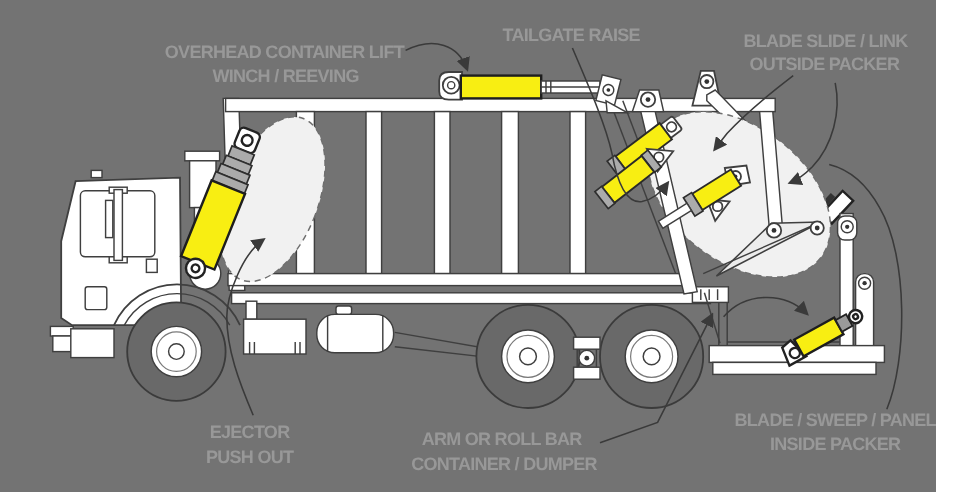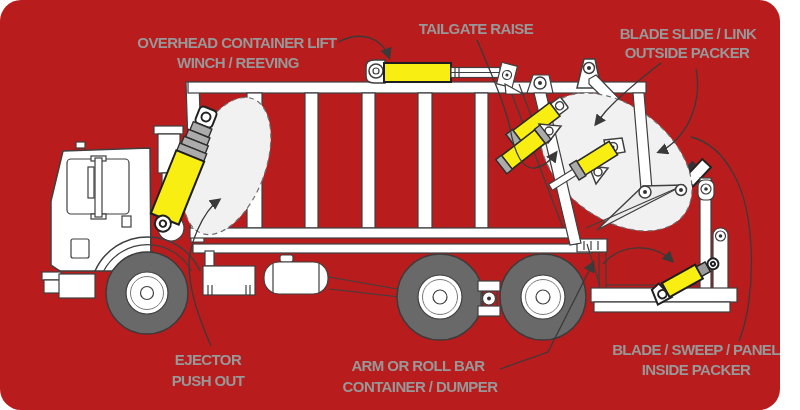--- a/index.html
+++ b/index.html
@@ -1,16 +1,16 @@
 <!DOCTYPE html>
 <html style="--label-text: #989898; --line: #3f3f3f; --cylinder-yellow: #f8ee12; --cylinder-gray: #ababab; --tire-gray: #696969; --highlight-fill: #f1f1f1; --background: #ffffff;"><head>
 <meta charset="utf-8">
 <style>
   html,body{margin:0;padding:0;background:#ffffff;}
-  .stage{width:780px;height:410px;position:relative;background:#b91c1c;overflow:hidden;border-radius:21px;}
+  .stage{width:780px;height:410px;position:relative;background:#737373;overflow:hidden;}
   svg{display:block;}
   .ln{fill:none;stroke:var(--line,#3f3f3f);stroke-width:1.2;}
   .ln-th{fill:none;stroke:var(--line,#3f3f3f);stroke-width:1.5;}
   .fw{fill:#ffffff;stroke:var(--line,#3f3f3f);stroke-width:1.2;}
   .fw15{fill:#ffffff;stroke:var(--line,#3f3f3f);stroke-width:1.5;}
   .fw2{fill:#ffffff;stroke:#222222;stroke-width:2;}
   .yl{fill:var(--cylinder-yellow,#f8ee12);stroke:#1e1e1e;stroke-width:2;}
   .yl-thin{fill:var(--cylinder-yellow,#f8ee12);stroke:#2a2a2a;stroke-width:1.6;}
   .gr{fill:var(--cylinder-gray,#ababab);stroke:#2e2e2e;stroke-width:1.4;}
   .tire{fill:var(--tire-gray,#696969);stroke:#3b3b3b;stroke-width:1.5;}

